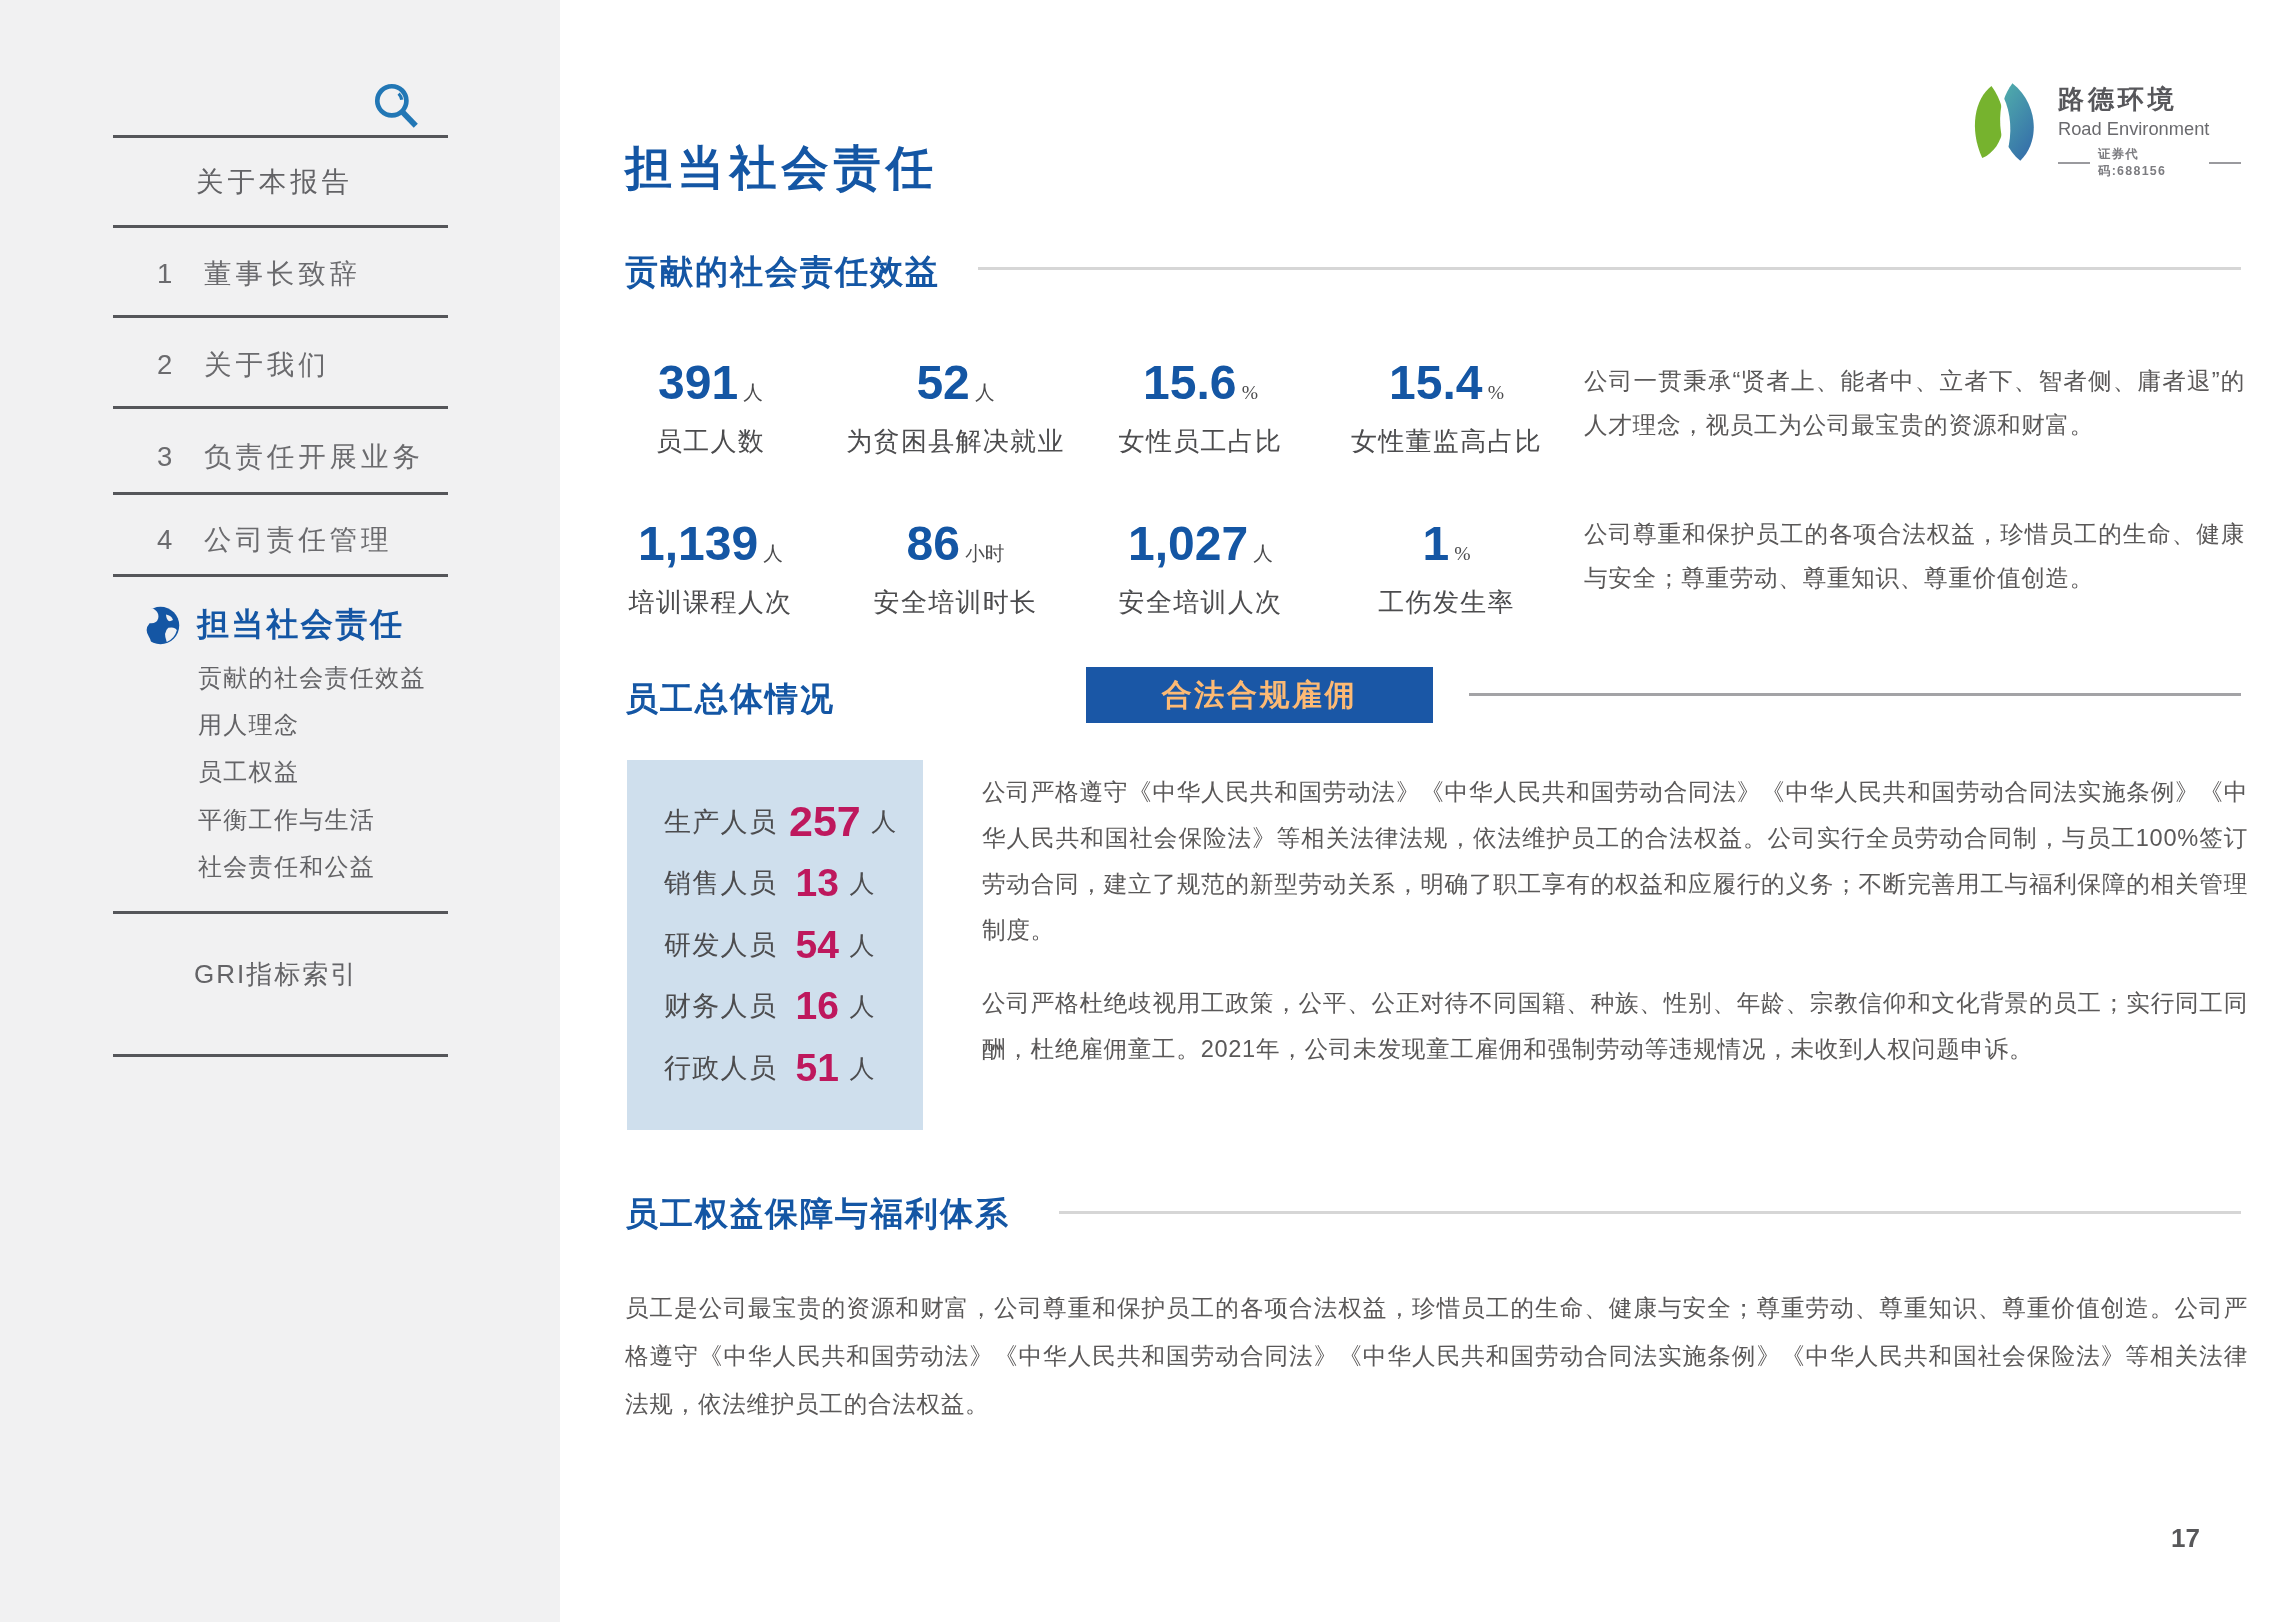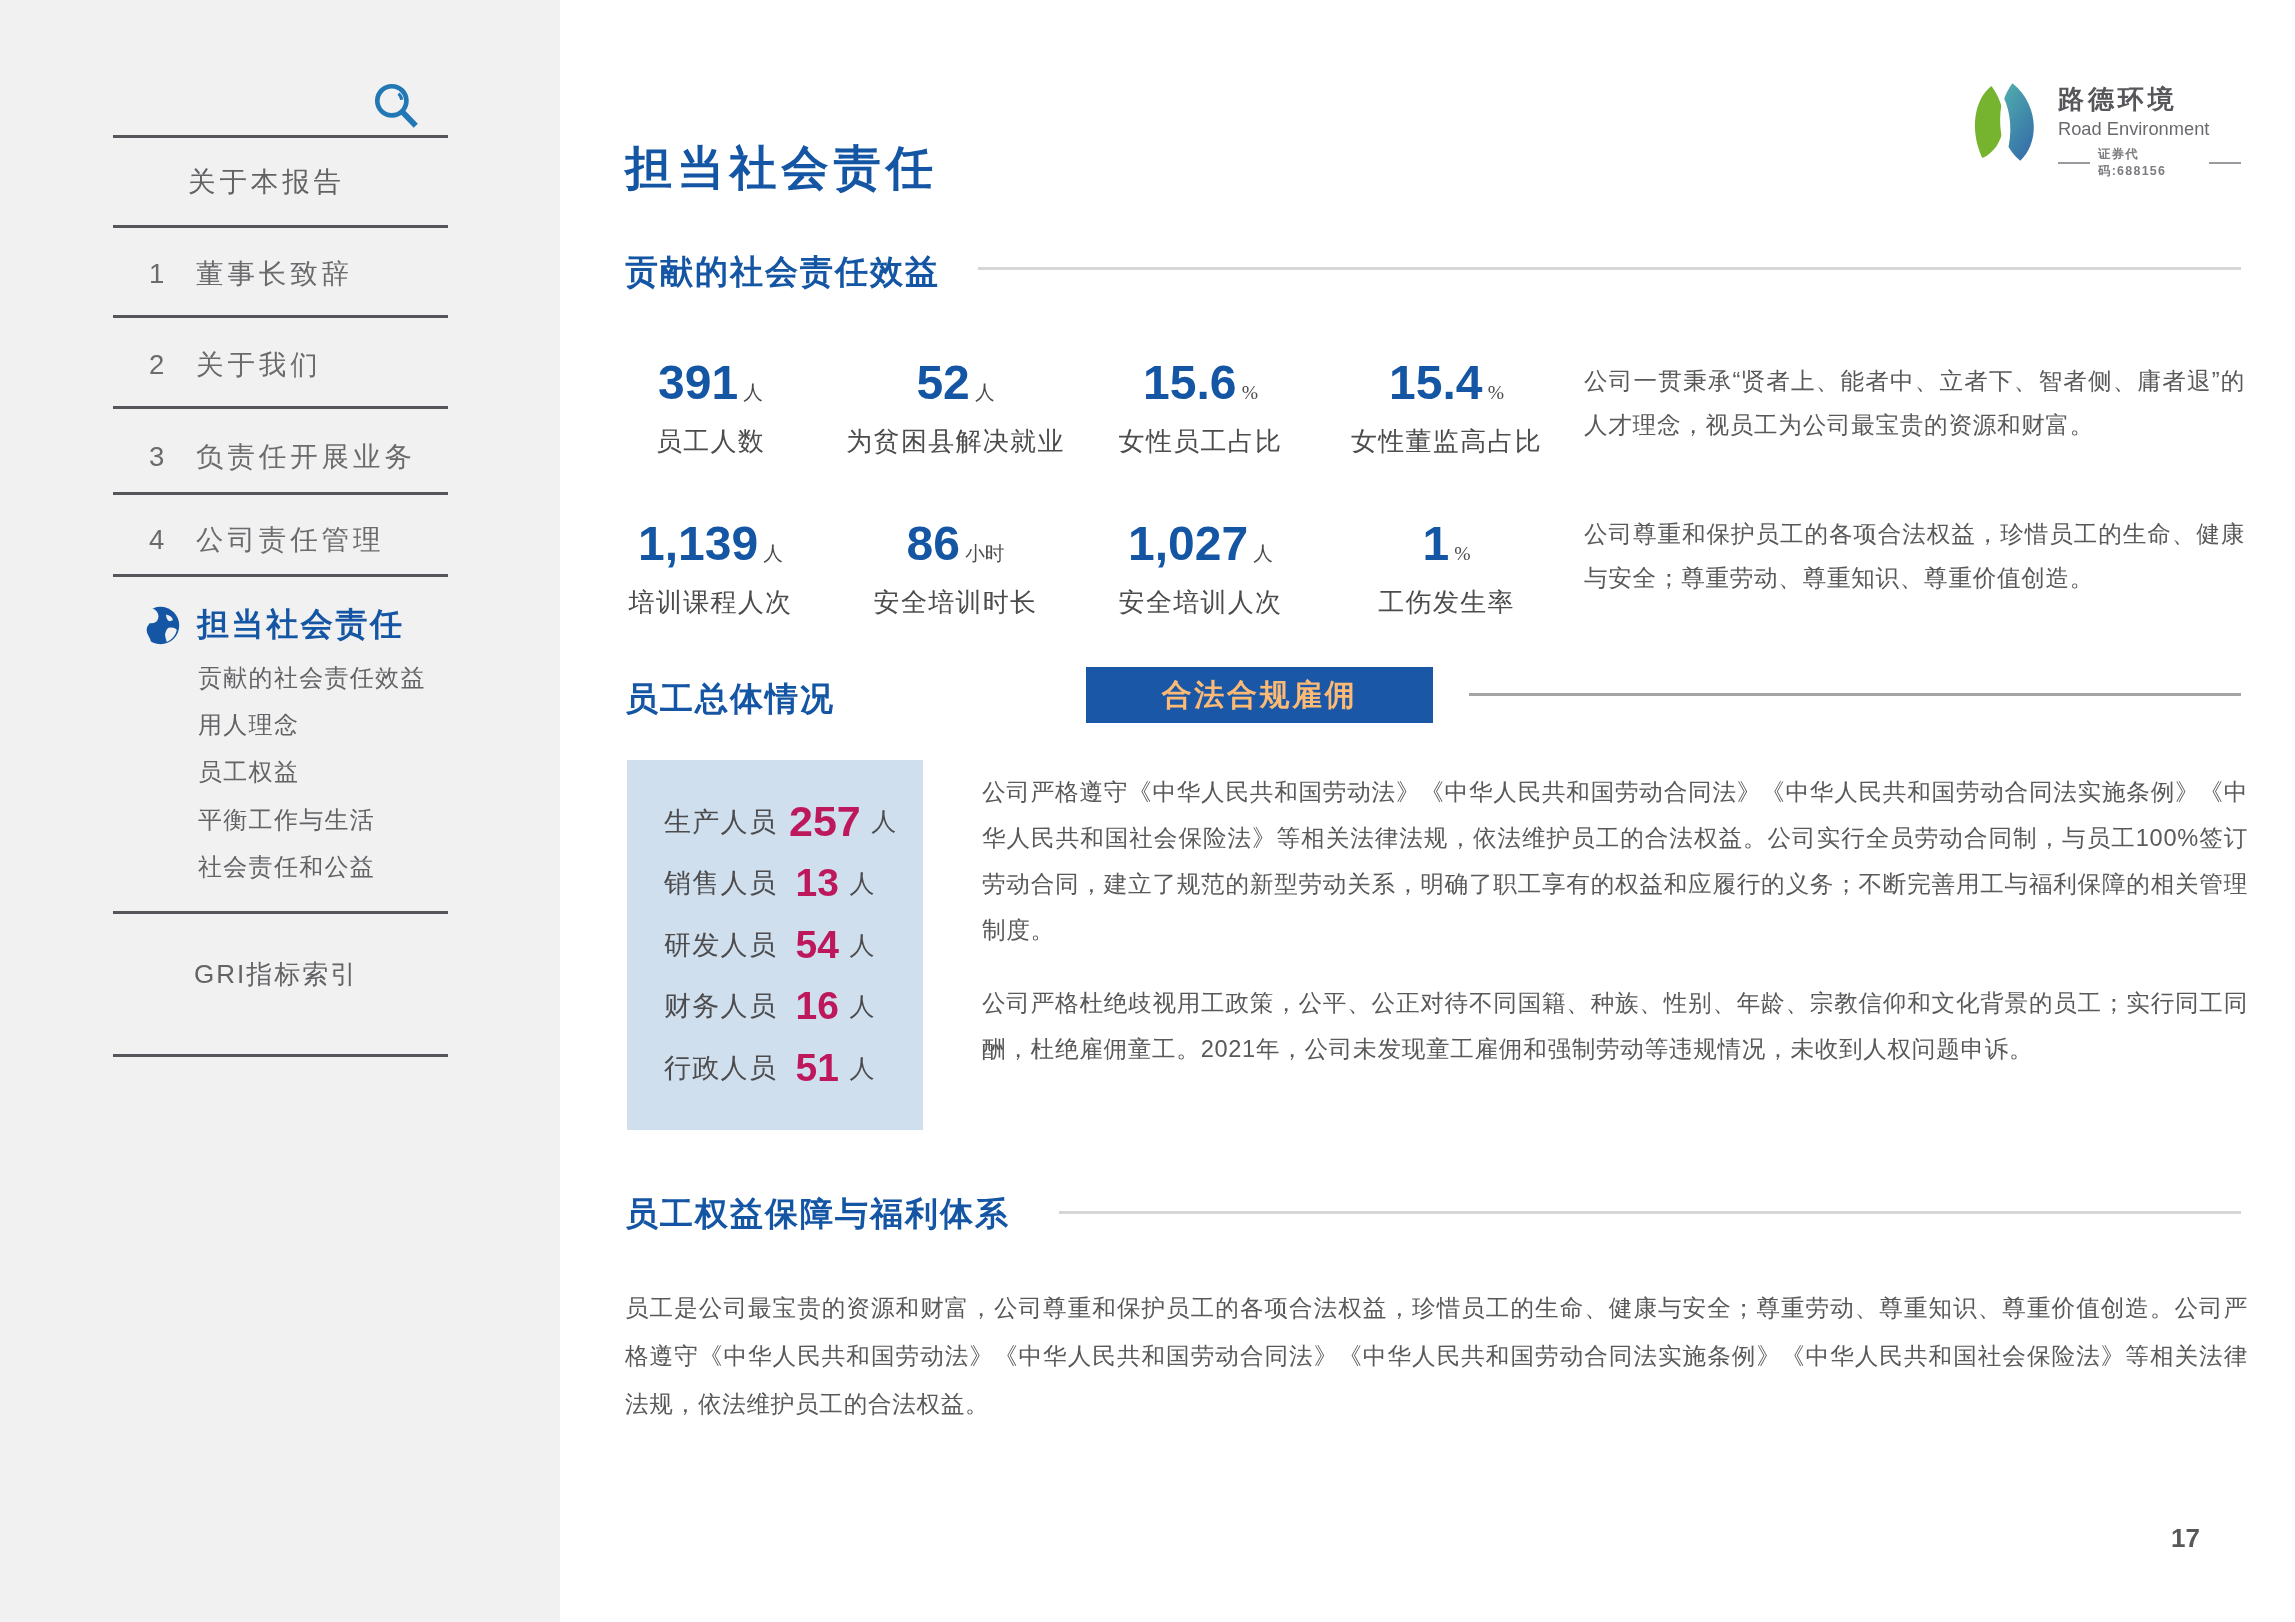--- a/index.html
+++ b/index.html
@@ -2,21 +2,21 @@
 <html style="font-size:10.5px"><head>
 <meta charset="utf-8">
 <style>
   html,body{margin:0;padding:0;background:#fff;}
   #page{position:relative;width:2295px;height:1623px;background:#ffffff;overflow:hidden;
         font-family:"Liberation Sans","DejaVu Sans",sans-serif;color:#5a5858;}
   
   #sidebar{position:absolute;left:0;top:0;width:560px;height:1623px;background:#f1f1f2;}
   .s-line{position:absolute;left:113px;width:335px;height:2.6px;background:#55565a;}
   #search{position:absolute;left:370px;top:80px;width:52px;height:52px;}
-  .nav-item{position:absolute;left:0;width:560px;display:flex;align-items:center;}
+  .nav-item{position:absolute;left:8px;width:560px;display:flex;align-items:center;}
   .nav-num{position:absolute;left:149px;font-size:27.5px;color:#6b6b6e;}
   .nav-label{position:absolute;left:196px;font-size:27.5px;color:#6b6b6e;letter-spacing:3.9px;}
   .nav-label.first{left:188px;color:#636366;}
   #active-item{position:absolute;left:141px;top:603px;display:flex;align-items:center;}
   #active-item .globe{width:39px;height:39px;margin-right:17px;}
   #active-item .alabel{font-size:32px;font-weight:bold;color:#1456a4;letter-spacing:2.6px;}
   .sub-item{position:absolute;left:198px;font-size:24px;color:#636366;letter-spacing:1.3px;}
   #gri{position:absolute;left:194px;top:957px;font-size:26px;color:#636366;letter-spacing:2px;}
   
   #logo{position:absolute;left:1966px;top:75px;width:275px;height:118px;}

